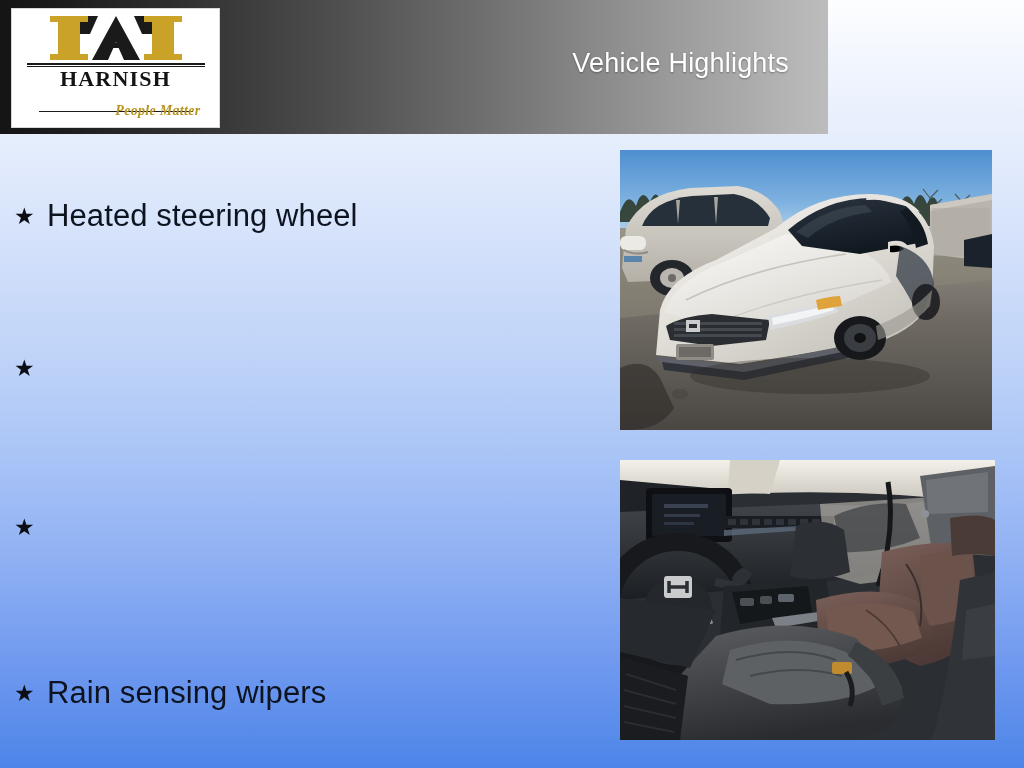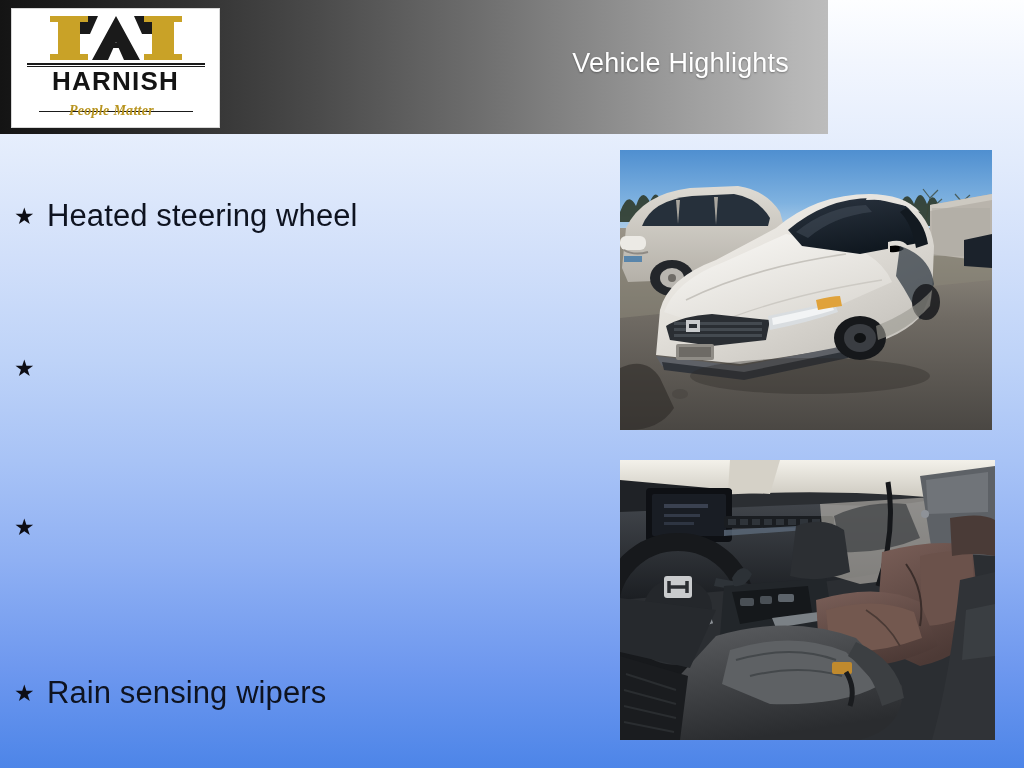--- a/index.html
+++ b/index.html
@@ -45,34 +45,34 @@
 
   .logo-mark { position:relative; height:46px; width:100%; }
   .logo-mark svg { position:absolute; left:50%; top:0; transform:translateX(-50%); }
 
   .logo-rule-top {
     position:absolute; left:4px; right:4px; top:47px;
     border-top:2px solid #1a1a1a; border-bottom:1px solid #1a1a1a; height:4px;
   }
   .logo-harnish {
     position:absolute; left:0; right:0; top:52px; text-align:center;
-    font-family:Liberation Sans, sans-serif; font-weight:700;
-    font-size:26px; letter-spacing:1.2px; color:#141414; line-height:1;
+    font-family:Liberation Serif, serif; font-weight:700;
+    font-size:22px; letter-spacing:1.2px; color:#141414; line-height:1;
   }
   .logo-autofamily {
     position:absolute; left:0; right:0; top:76px; text-align:center;
     font-family:"Liberation Serif", serif; font-weight:700;
     font-size:17px; letter-spacing:1.6px; color:#141414; line-height:1;
   }
   .logo-rule-bot {
     position:absolute; left:16px; right:16px; top:95px;
     border-top:1.5px solid #1a1a1a; height:1px;
   }
   .logo-tagline {
-    position:absolute; left:0; right:8px; top:86px; text-align:center;
+    position:absolute; left:0; right:8px; top:86px; text-align:right;
     font-family:"Liberation Serif", serif; font-style:italic; font-weight:700;
     font-size:14px; color:#b8941f; letter-spacing:.3px; line-height:1;
     top:88px;
   }
 
   
   .bullets { position:absolute; left:0; top:134px; width:600px; height:634px; }
   .bullet-item {
     position:absolute; left:14px; display:flex; align-items:center; gap:14px;
     white-space:nowrap;

